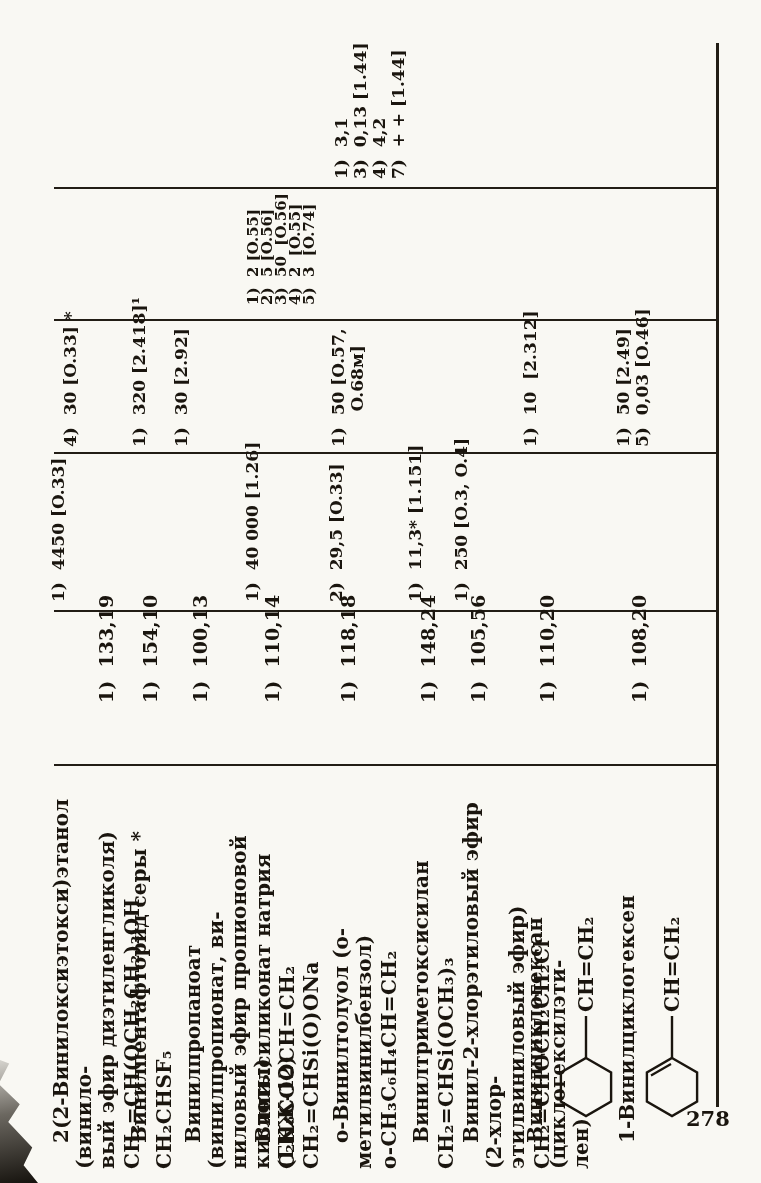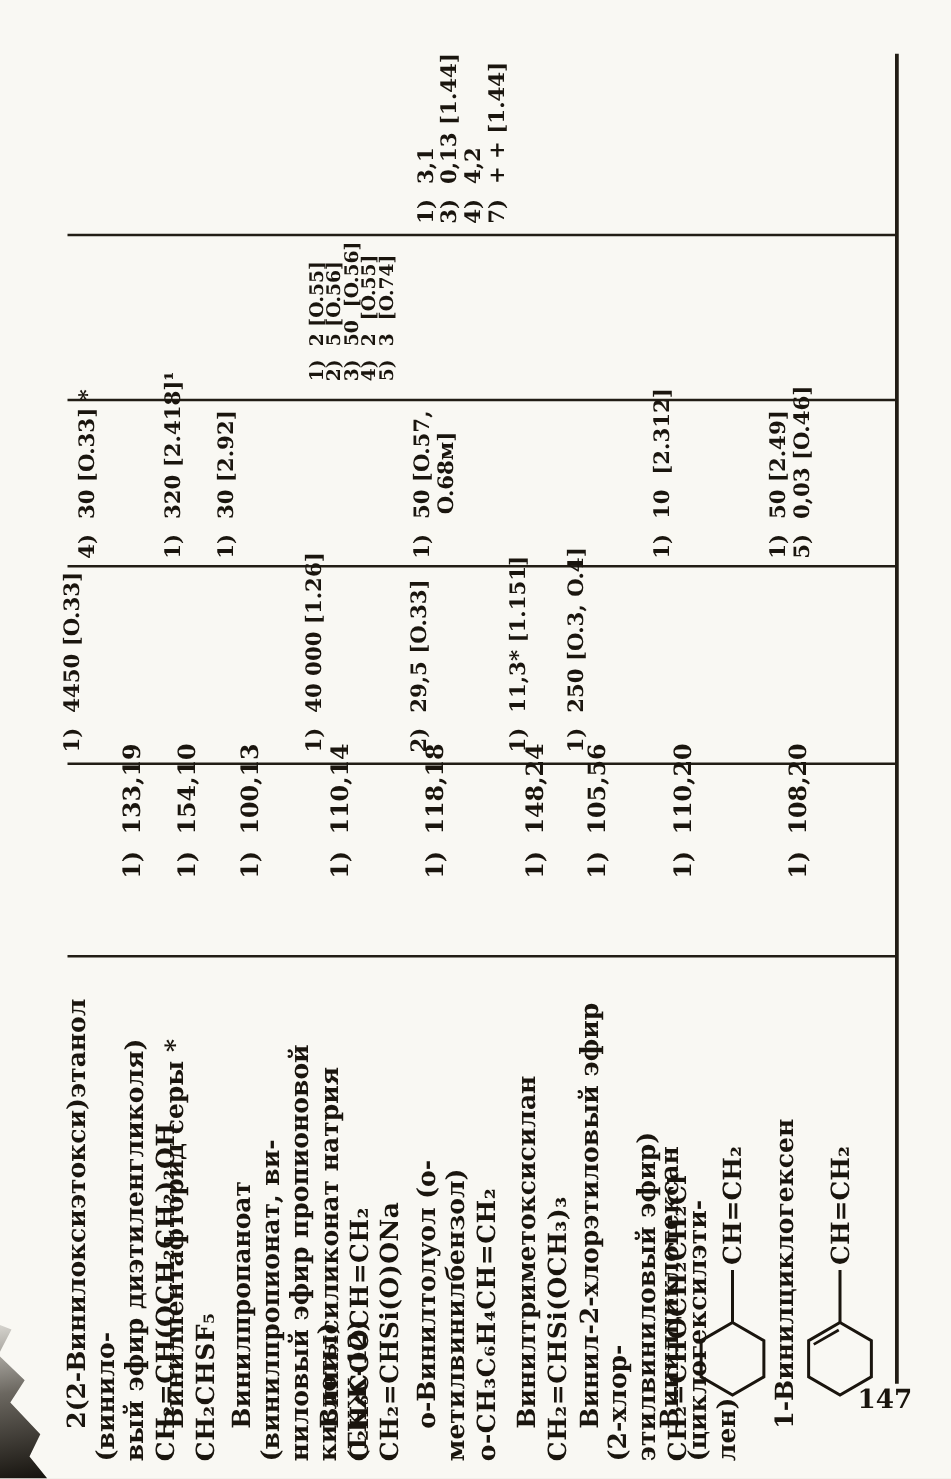--- a/index.html
+++ b/index.html
@@ -119,15 +119,15 @@
         <svg width="116" height="80" viewBox="0 0 116 80">
           <polygon points="71,40 56.5,65.1 27.5,65.1 13,40 27.5,14.9 56.5,14.9" fill="none" stroke="#1a150e" stroke-width="2.4"></polygon>
           <line x1="71" y1="40" x2="113" y2="40" stroke="#1a150e" stroke-width="2.4"></line>
           <line x1="65" y1="39" x2="53.5" y2="19" stroke="#1a150e" stroke-width="2.2"></line>
         </svg>
         <span class="vinyl-label">CH=CH₂</span>
       </div>
       <div class="cell c2" style="left: 480px; top: 629px;"><div class="cell-line">1)  108,20</div></div>
       <div class="cell c4" style="left: 736px; top: 614px;"><div class="cell-line">1)  50 [2.49]</div><div class="cell-line">5)  0,03 [O.46]</div></div>
     </div>
-  <div class="page-number">147</div>
+  <div class="page-number">278</div>
   <div class="smudge"></div>
 </div>
 
 </body></html>

